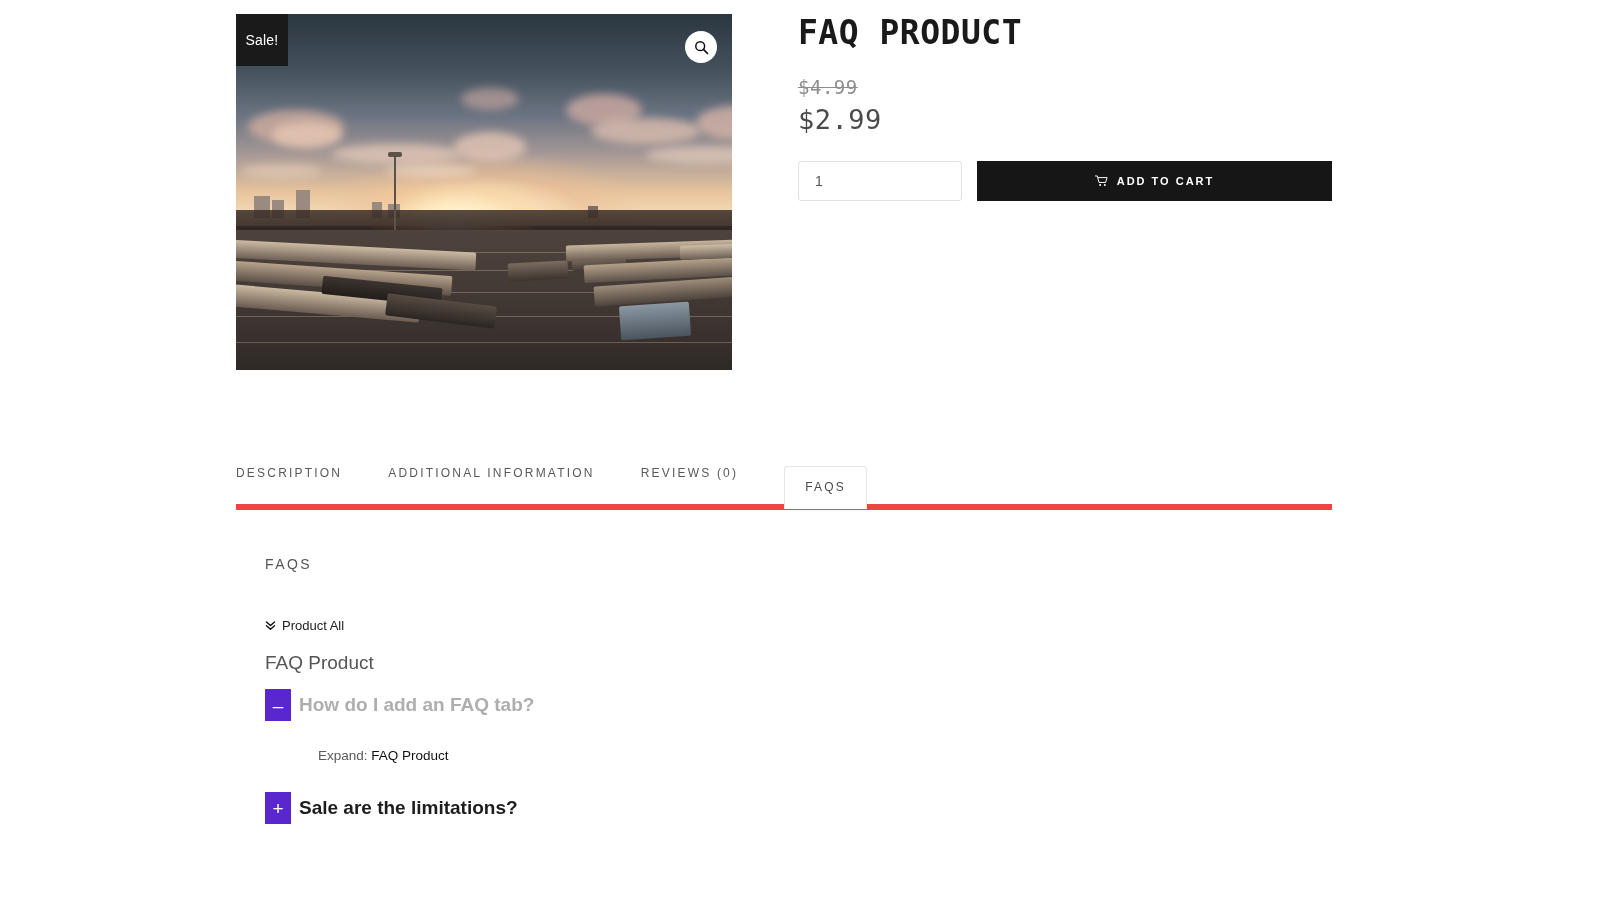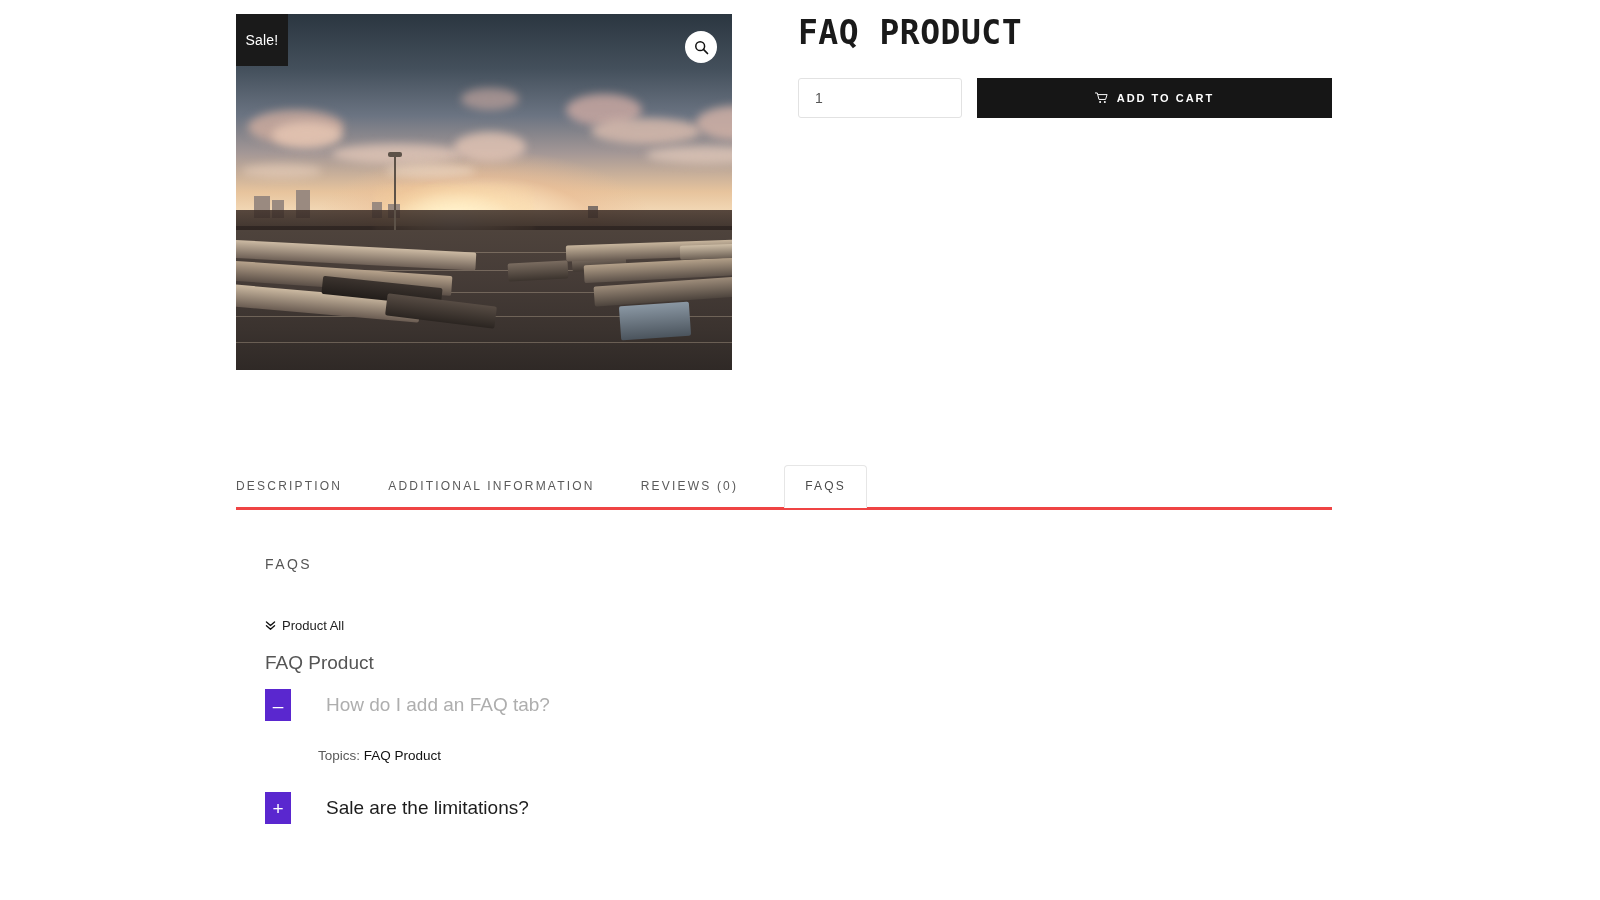--- a/index.html
+++ b/index.html
@@ -236,24 +236,24 @@
 
   
   .tabs-wrap {
     position: absolute;
     left: 236px;
     top: 466px;
     width: 1096px;
   }
   .tabs {
     display: flex;
-    align-items: flex-end;
+    align-items: flex-start;
     position: relative;
     height: 44px;
-    border-bottom: 3px solid #ef4444;
+    border-bottom: 6px solid #ef4444;
   }
   .tab {
     font-size: 12px;
     letter-spacing: 2.2px;
     color: #5a5a5a;
     padding: 0 0 14px 0;
     margin-right: 46px;
     cursor: pointer;
     background: transparent;
     border: none;
@@ -316,23 +316,24 @@
     color: #fff;
     display: flex;
     align-items: center;
     justify-content: center;
     font-size: 19px;
     line-height: 1;
     cursor: pointer;
     font-family: "Liberation Sans", sans-serif;
   }
   .faq-q {
-    margin-left: 35px;
+    margin-left: 8px;
     font-size: 19px;
     color: #1d1d1d;
+    font-weight: bold;
   }
   .faq-item.open .faq-q { color: #aeaeae; }
   .faq-body {
     margin-left: 53px;
     margin-top: 26px;
   }
   .faq-answer {
     margin: 0;
     font-size: 14px;
     color: #4a4a4a;
@@ -403,20 +404,24 @@
         <svg width="15" height="15" viewBox="0 0 16 16" aria-hidden="true">
           <circle cx="6.6" cy="6.6" r="4.7" fill="none" stroke="#111" stroke-width="1.6"></circle>
           <line x1="10.1" y1="10.1" x2="14.4" y2="14.4" stroke="#111" stroke-width="1.8" stroke-linecap="round"></line>
         </svg>
       </div>
     </div>
 
     <div class="summary">
       <h1 class="product-title">FAQ PRODUCT</h1>
 
+      <div class="price-block">
+        <span class="price-old">$4.99</span>
+        <span class="price-new">$2.99</span>
+      </div>
 
       <form class="cart-row">
         <input class="qty" type="text" value="1" style="">
         <button class="addcart" type="submit">
           <span>
             <svg width="13" height="12" viewBox="0 0 16 14" aria-hidden="true">
               <path d="M0.4 0.8h2.4l2.1 8.0h8.1l1.9-6.0H4.2" fill="none" stroke="#fff" stroke-width="1.2" stroke-linecap="round" stroke-linejoin="round"></path>
               <circle cx="6.3" cy="12.0" r="1.25" fill="#fff"></circle>
               <circle cx="12.1" cy="12.0" r="1.25" fill="#fff"></circle>
             </svg>
@@ -452,21 +457,21 @@
 
     <h3 class="faq-group-title">FAQ Product</h3>
 
     <div class="faq-item open">
       <div class="faq-head">
         <button class="toggle">–</button>
         <span class="faq-q">How do I add an FAQ tab?</span>
       </div>
       <div class="faq-body">
         <p class="faq-topics">
-          <span>Topics:</span>
+          <span>Expand:</span>
           <a class="tval" href="#" style="text-decoration:none;">FAQ Product</a>
         </p>
       </div>
     </div>
 
     <div class="faq-item collapsed">
       <div class="faq-head">
         <button class="toggle">+</button>
         <span class="faq-q">Sale are the limitations?</span>
       </div>

